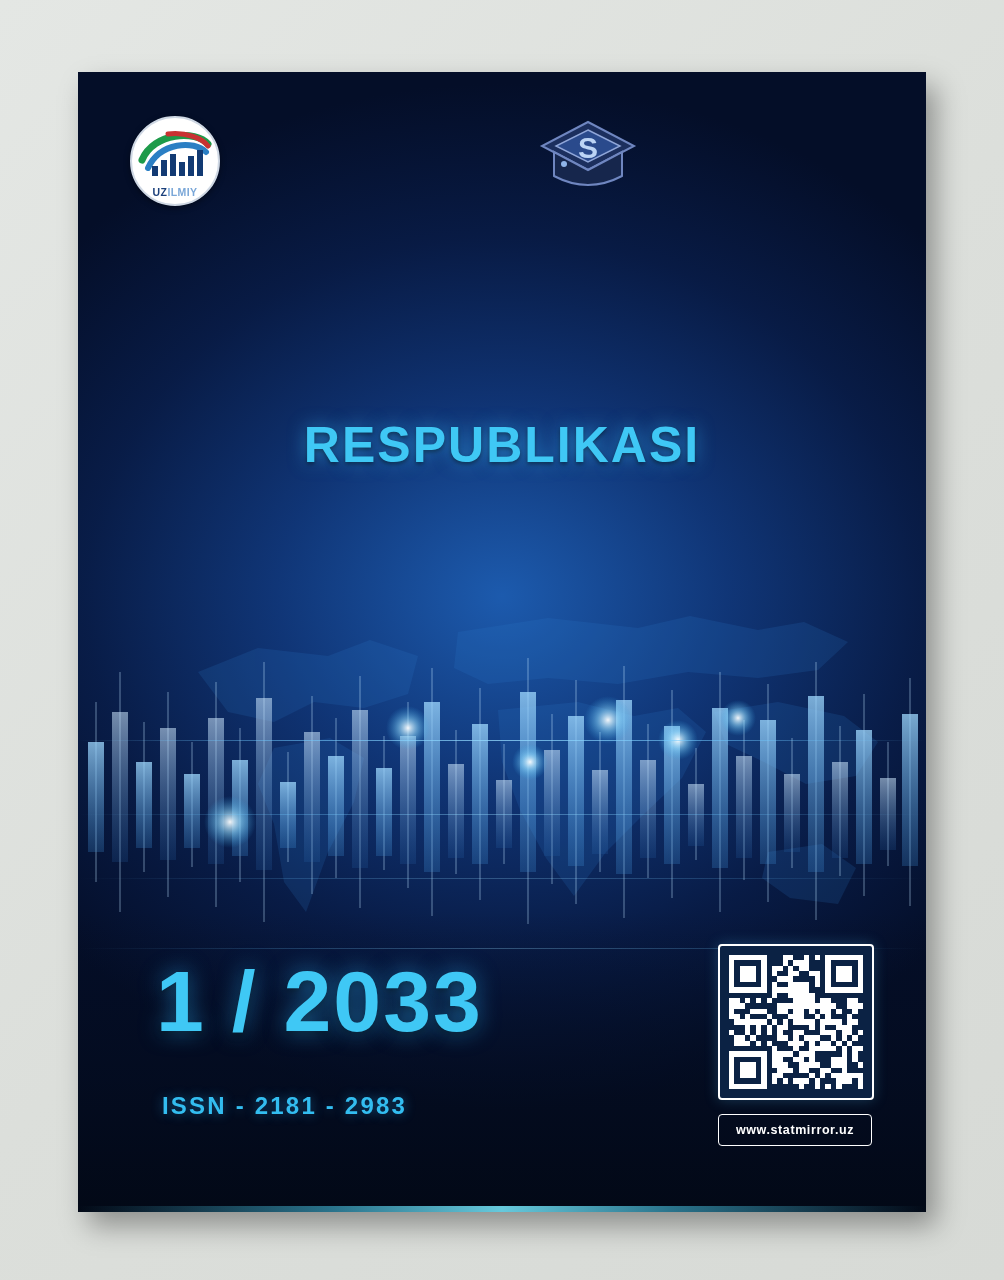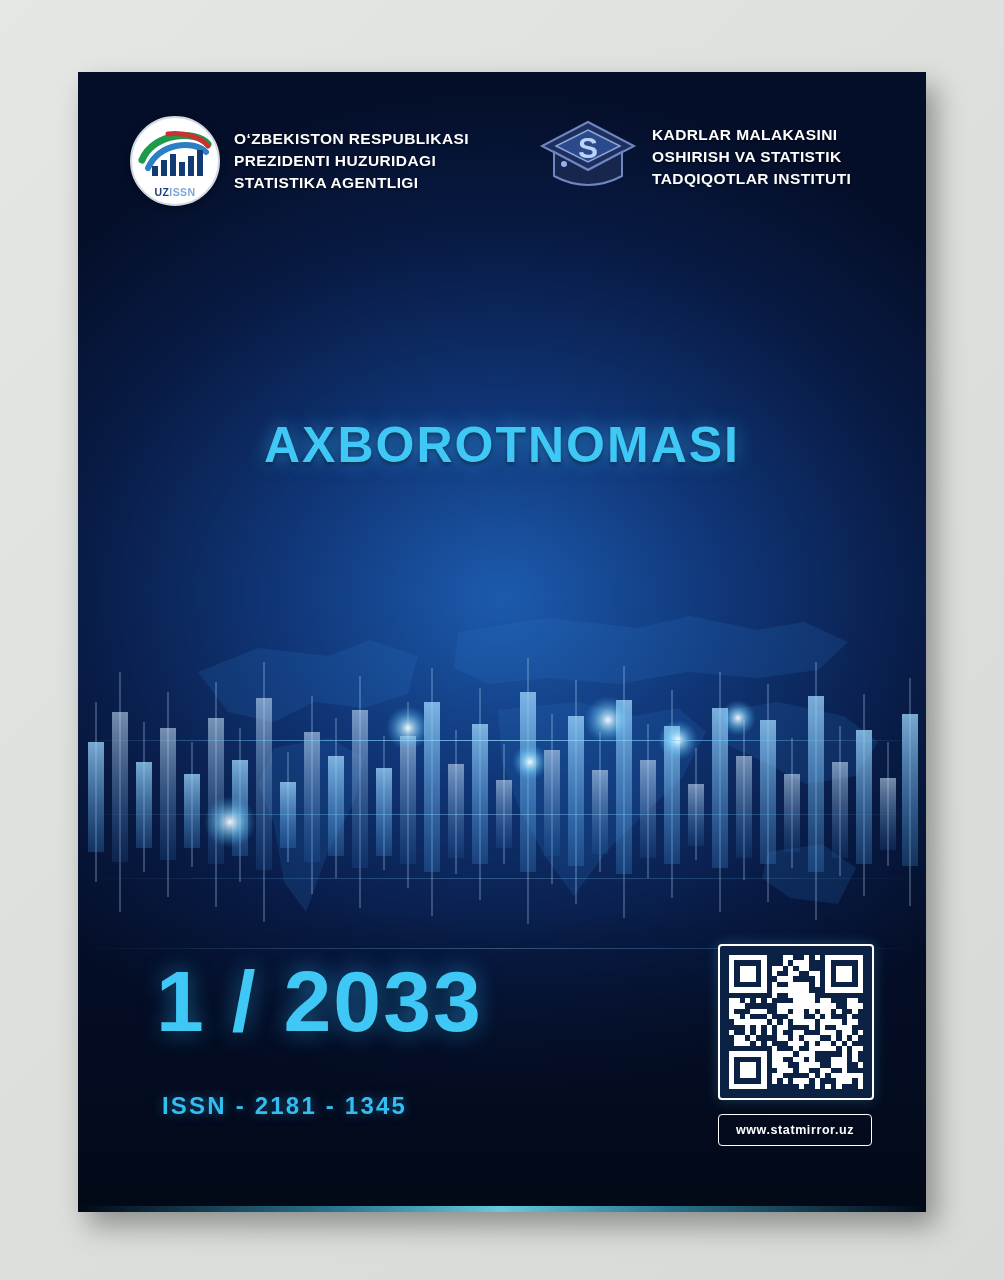--- a/index.html
+++ b/index.html
@@ -366,51 +366,45 @@
           </svg>
           <div class="bars">
             <i style="height:10px"></i>
               <i style="height:16px"></i>
               <i style="height:22px"></i>
               <i style="height:14px"></i>
               <i style="height:20px"></i>
               <i style="height:26px"></i>
           </div>
           <div class="label">
-            <span class="uz">UZ</span><span class="stat">ISSN</span>
+            <span class="uz">UZ</span><span class="stat">ILMIY</span>
           </div>
         </div>
-        <div class="org-text">O‘ZBEKISTON  RESPUBLIKASI
-PREZIDENTI  HUZURIDAGI
-STATISTIKA  AGENTLIGI</div>
       </div>
 
       <div class="org-block org-right">
         <div class="logo-inst">
           <svg viewBox="0 0 100 78" width="100" height="78">
             <polygon points="50,4 96,28 50,52 4,28" fill="#1c2f5e" stroke="#6f86c0" stroke-width="2"></polygon>
             <polygon points="50,12 82,28 50,44 18,28" fill="#2a4a8c" stroke="#8fa6d8" stroke-width="1.5"></polygon>
             <path d="M16 34 L16 58 Q50 76 84 58 L84 34 L50 52 Z" fill="#16264c" stroke="#6f86c0" stroke-width="2"></path>
             <text x="50" y="40" font-family="Liberation Sans, sans-serif" font-size="30" font-weight="bold" fill="#bcd4f5" text-anchor="middle">S</text>
             <circle cx="26" cy="46" r="3" fill="#8fb4e8"></circle>
           </svg>
         </div>
-        <div class="org-text">KADRLAR MALAKASINI
-OSHIRISH VA STATISTIK
-TADQIQOTLAR INSTITUTI</div>
       </div>
 
     </div>
 
     <div class="title-wrap">
-      <div class="title-second">AXBOROTNOMASI</div>
+      <div class="title-second">RESPUBLIKASI</div>
     </div>
 
     <div class="issue-number">1 / 2033</div>
-    <div class="issn">ISSN - 2181 - 1345</div>
+    <div class="issn">ISSN - 2181 - 2983</div>
 
     <div class="qr-block">
       <div class="qr-frame">
         <div class="qr-canvas" id="qr">
             <i style="background: rgb(255, 255, 255);"></i>
             <i style="background: rgb(255, 255, 255);"></i>
             <i style="background: rgb(255, 255, 255);"></i>
             <i style="background: rgb(255, 255, 255);"></i>
             <i style="background: rgb(255, 255, 255);"></i>
             <i style="background: rgb(255, 255, 255);"></i>

